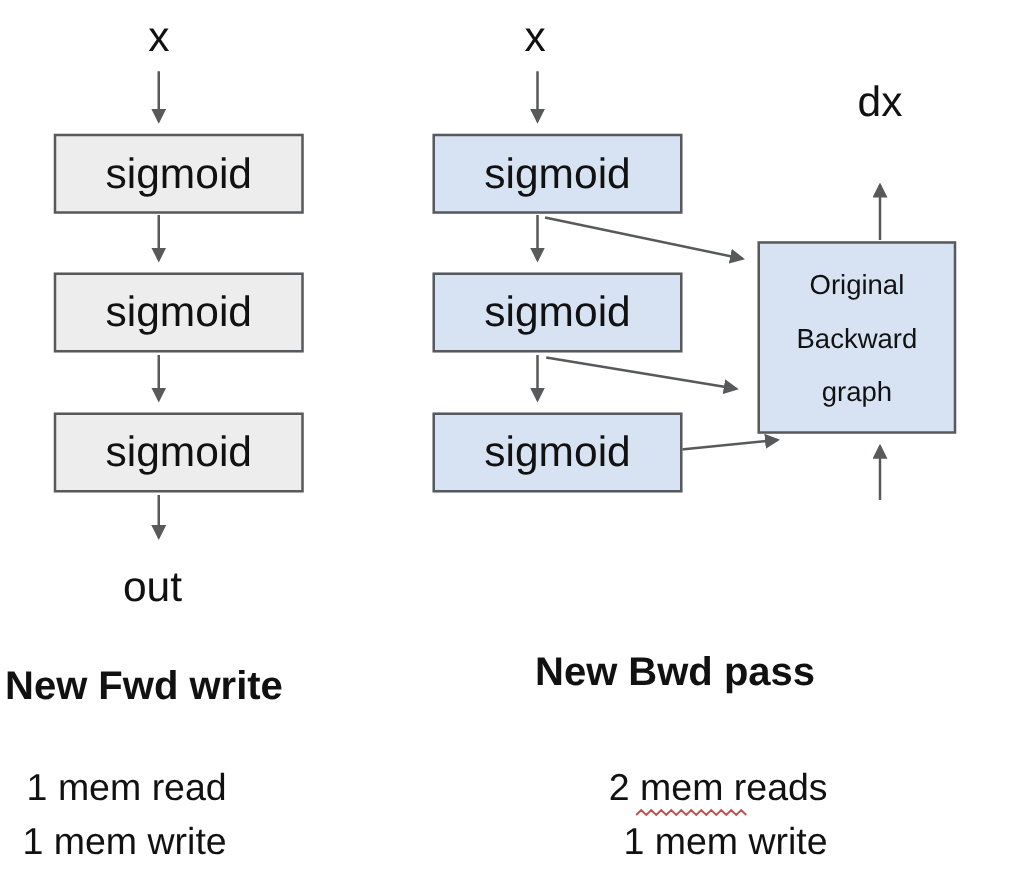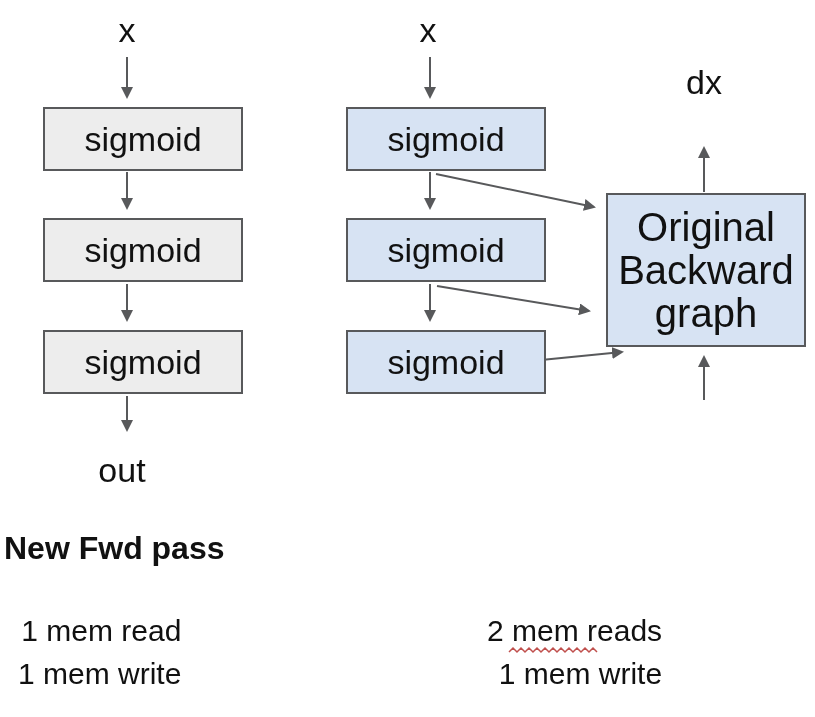--- a/index.html
+++ b/index.html
@@ -44,29 +44,29 @@
     justify-content: center;
     font-size: 34px;
     line-height: 1;
     margin-left: 16px;
   }
   .fwd-box  { background: var(--fwd-box-fill, #ededed); }
   .bwd-box  { background: var(--bwd-box-fill, #d7e3f3); }
   .backward-graph-box {
     position: absolute;
     left: 606px; top: 193px;
-    width: 200px; height: 154px;
+    width: 159px; height: 154px;
     border: 2px solid var(--box-border, #58595b);
     box-sizing: border-box;
     background: var(--bwd-box-fill, #d7e3f3);
     display: flex;
     align-items: center;
     justify-content: center;
     text-align: center;
-    font-size: 40px;
+    font-size: 22px;
     line-height: 43px;
   }
   .io-label {
     position: absolute;
     transform: translateX(-50%);
     font-size: 34px;
     line-height: 1.1;
     white-space: nowrap;
   }
   .pass-title {
@@ -129,25 +129,26 @@
   <div class="io-label" style="left:122px; top:452px;">out</div>
 
   <div class="io-label" style="left:428px; top:12px;">x</div>
   <div class="node-box bwd-box" style="left:330px; top:107px;">sigmoid</div>
   <div class="node-box bwd-box" style="left:330px; top:218px;">sigmoid</div>
   <div class="node-box bwd-box" style="left:330px; top:330px;">sigmoid</div>
 
   <div class="io-label" style="left:704px; top:64px;">dx</div>
   <div class="backward-graph-box">Original Backward graph</div>
 
-  <div class="pass-title" style="left:4px; top:530px;">New Fwd pass</div>
+  <div class="pass-title" style="left:4px; top:530px;">New Fwd write</div>
   <div class="stats" style="left:18px; top:609px;">
     <div>1 mem read</div>
     <div>1 mem write</div>
   </div>
 
+  <div class="pass-title" style="left:428px; top:519px;">New Bwd pass</div>
   <div class="stats" style="left:487px; top:609px;">
     <div><span>2 </span><span>mem</span><span> reads</span></div>
     <div>1 mem write</div>
   </div>
 
 
 </div>
 
 </body></html>

